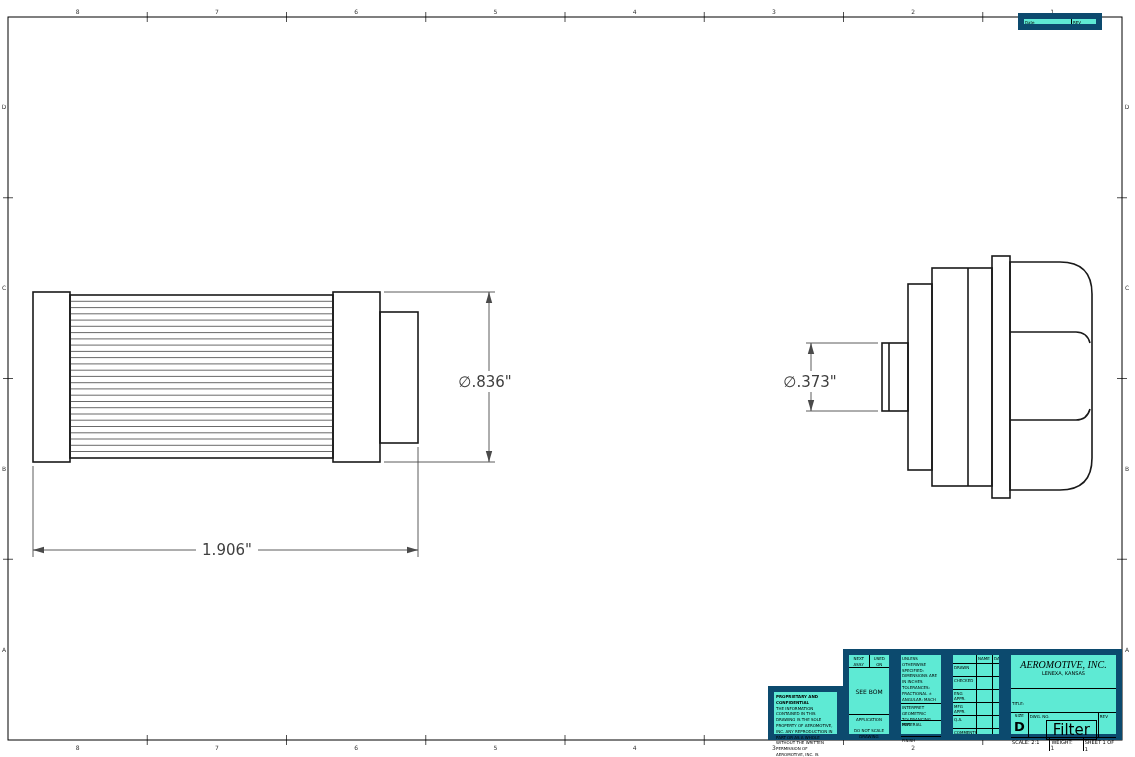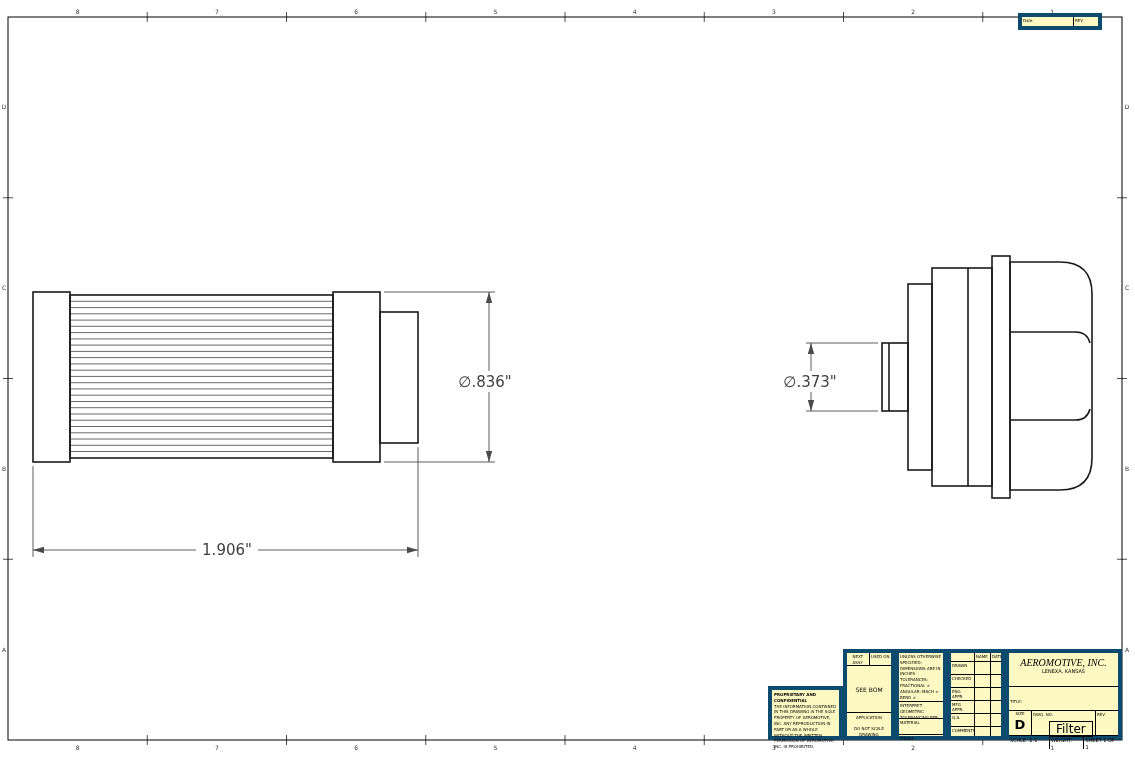--- a/index.html
+++ b/index.html
@@ -1,19 +1,19 @@
 <!DOCTYPE html>
 <html><head>
 <meta charset="utf-8">
 <style>
   html,body{margin:0;padding:0;background:#e8e8e8;}
   .page{position:relative;width:1135px;height:757px;background:#ffffff;
         font-family:"DejaVu Sans",sans-serif;color:#000;overflow:hidden;}
   .abs{position:absolute;box-sizing:border-box;}
-  .box{border:4px solid #0c4a6e;background:#fef9c3;}
+  .box{border:6px solid #0c4a6e;background:#5eead4;}
   .tiny{font-size:4px;line-height:1.45;}
   .t5{font-size:5px;line-height:1.3;}
   .pre{white-space:pre-line;}
   .b{font-weight:bold;}
   .cell{padding:1px 1px;}
   .gc{border-right:1px solid #000;border-bottom:1px solid #000;padding:1px;overflow:hidden;}
   .gc.last{border-right:none;}
   svg text{font-family:"DejaVu Sans",sans-serif;}
 </style>
 </head>
@@ -225,21 +225,21 @@
       <div style="height:21px;border-bottom:1px solid #000;padding:1px">
         <span class="tiny">TITLE:</span>
       </div>
       <div style="height:24px;border-bottom:1px solid #000;display:flex">
         <div style="width:22px;border-right:1px solid #000;text-align:center">
           <div class="tiny">SIZE</div>
           <div style="font-size:13px;font-weight:bold">D</div>
         </div>
         <div style="flex:1;border-right:1px solid #000;padding:1px">
           <div class="tiny">DWG. NO.</div>
-          <span style="font-size:12px;border:1px solid #000;padding:0 6px;margin-left:16px">Filter</span>
+          <span style="font-size:15px;border:1px solid #000;padding:0 6px;margin-left:16px">Filter</span>
         </div>
         <div style="width:20px;padding:1px">
           <div class="tiny">REV</div>
         </div>
       </div>
       <div style="height:13px;display:flex" class="t5">
         <div class="cell" style="flex:1.2;border-right:1px solid #000">SCALE: 2:1</div>
         <div class="cell" style="flex:1;border-right:1px solid #000">WEIGHT:</div>
         <div class="cell" style="flex:1">SHEET 1 OF 1</div>
       </div>

